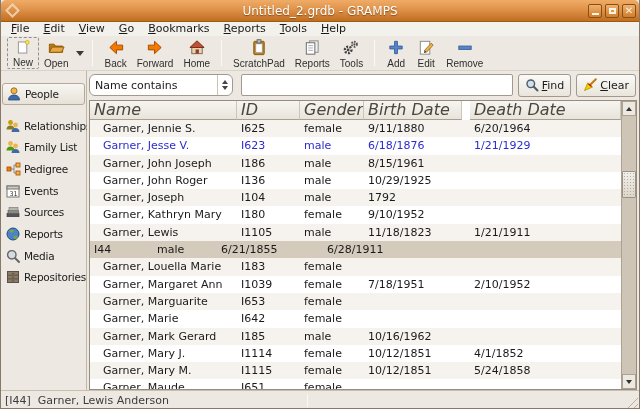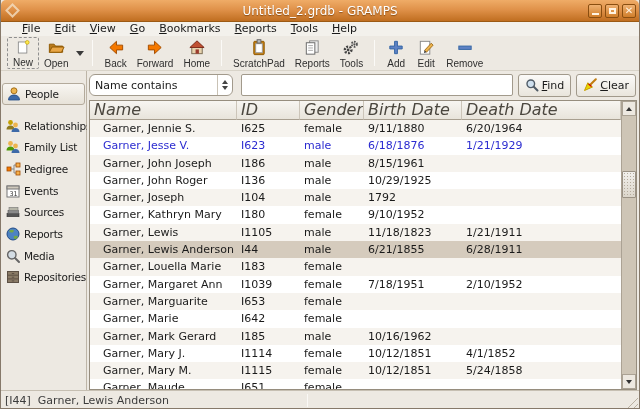--- a/index.html
+++ b/index.html
@@ -13,21 +13,21 @@
   .appicon{ width:15px; height:15px; margin-left:4px; opacity:.8; }
   .title{ position:absolute; left:0; right:0; text-align:center; color:#fff;
     font-weight:normal; font-size:12px; text-shadow:0 1px 1px rgba(90,45,0,.6); pointer-events:none;}
   .winbtns{ margin-left:auto; display:flex; gap:3px; margin-right:3px; }
   .wb{ width:14px; height:14px; border:1px solid #8A4E10; border-radius:2px;
     background:linear-gradient(#EFB172,#D07E2A); display:flex; align-items:center; justify-content:center; }
   .glyph-min{ width:7px; height:2px; background:#FFF3E2; margin-top:6px;}
   .glyph-max{ width:7px; height:6px; border:2px solid #FFF3E2;}
   .glyph-close{ color:#FFF3E2; font-size:10px; font-weight:bold; line-height:10px;}
   
-  .menubar{ height:14px; background:#F3F1EC; display:flex; align-items:center; padding-left:14px;}
+  .menubar{ height:14px; background:#F3F1EC; display:flex; align-items:center; padding-left:3px;}
   .menu-item{ font-size:11px; color:#1a1a1a; padding:0 7px; line-height:14px; cursor:default;}
   .menu-item u{ text-underline-offset:1px;}
   
   .toolbar{ height:35px; background:#EDE9E2; display:flex; align-items:stretch;
     padding:1px 4px 1px 6px; border-bottom:1px solid #D8D3C8;}
   .tbtn{ display:flex; flex-direction:column; align-items:center; justify-content:center;
     padding:1px 5px 0 5px; font-size:10px; color:#2e2e2e; background:transparent; border:none; gap:1px;}
   .tbtn svg{ display:block; }
   .tbtn.focus{ border:1px dashed #8f8f8f; border-radius:2px; }
   .dropbtn{ width:13px; display:flex; align-items:center; justify-content:center; border:none; background:transparent;}
@@ -61,21 +61,21 @@
   .thead{ height:19px; display:flex; flex:0 0 19px;}
   .hcell{ background:linear-gradient(#F7F5F1,#E8E4DB); border-right:1px solid #CCC5B9;
     border-bottom:1px solid #A89F90; font-size:16px; color:#4B473F; line-height:18px; padding-left:4px;
     overflow:hidden; white-space:nowrap;font-style:italic;}
   .tbody{ flex:1; overflow:hidden;}
   .trow{ display:flex; height:17.3px; line-height:17.3px; font-size:11px; color:#1a1a1a;}
   .trow.stripe{ background:#F6F3EE;}
   .trow.link .cell{ color:#2B2BD0;}
   .trow.selected{ background:#D5CBBD;}
   .cell{ overflow:hidden; white-space:nowrap; padding-left:4px;}
-  .c-name{ width:147px;} .c-id{ width:63px;} .c-gender{ width:64px;} .c-birth{ width:98px;} .c-death{ flex:1;}
+  .c-name{ width:147px;} .c-id{ width:63px;} .c-gender{ width:64px;} .c-birth{ width:98px;} .c-death{ flex:1;margin-left:8px;}
   .cell.c-name{ padding-left:13px;}
   
   .vscroll{ width:15px; flex:0 0 15px; border-left:1px solid #ABA294; display:flex; flex-direction:column; background:#CEC5B6;}
   .sbtn{ height:15px; background:#EDE8E0; border:1px solid #ABA294; display:flex; align-items:center; justify-content:center;}
   .tri-up{ width:0;height:0;border-left:3px solid transparent;border-right:3px solid transparent;border-bottom:4px solid #333;}
   .tri-down{ width:0;height:0;border-left:3px solid transparent;border-right:3px solid transparent;border-top:4px solid #333;}
   .trough{ flex:1; position:relative;}
   .thumb{ position:absolute; left:0; right:0; top:55px; height:27px;
     background:linear-gradient(#F2F0EC,#DCD6CB); border:1px solid #9A9184; border-radius:1px;
     background-image:radial-gradient(#B5AC9D 18%, transparent 20%), linear-gradient(#F2F0EC,#DCD6CB);
@@ -378,21 +378,20 @@
                 <div class="cell c-death"></div>
               </div>
               <div class="trow stripe">
                 <div class="cell c-name">Garner, Lewis</div>
                 <div class="cell c-id">I1105</div>
                 <div class="cell c-gender">male</div>
                 <div class="cell c-birth">11/18/1823</div>
                 <div class="cell c-death">1/21/1911</div>
               </div>
               <div class="trow selected">
-                <div class="cell c-name">Garner, Lewis Anderson</div>
                 <div class="cell c-id">I44</div>
                 <div class="cell c-gender">male</div>
                 <div class="cell c-birth">6/21/1855</div>
                 <div class="cell c-death">6/28/1911</div>
               </div>
               <div class="trow stripe">
                 <div class="cell c-name">Garner, Louella Marie</div>
                 <div class="cell c-id">I183</div>
                 <div class="cell c-gender">female</div>
                 <div class="cell c-birth"></div>

